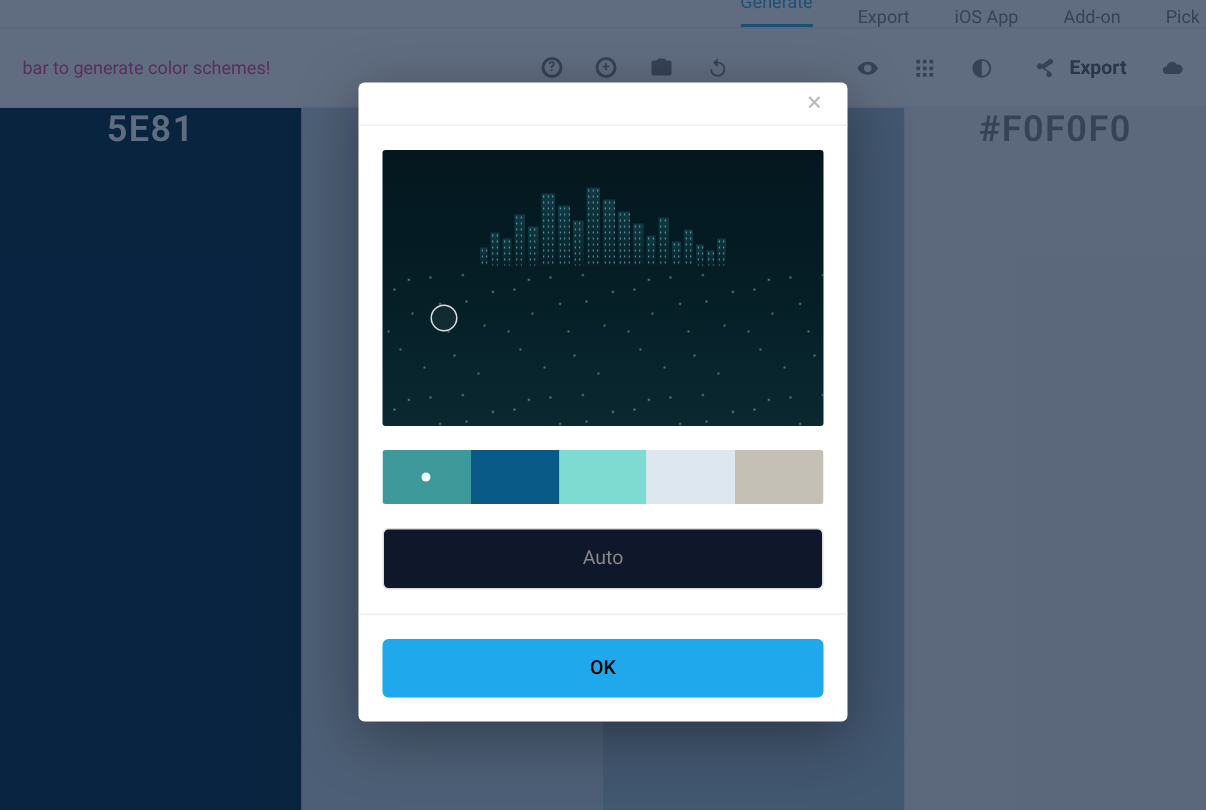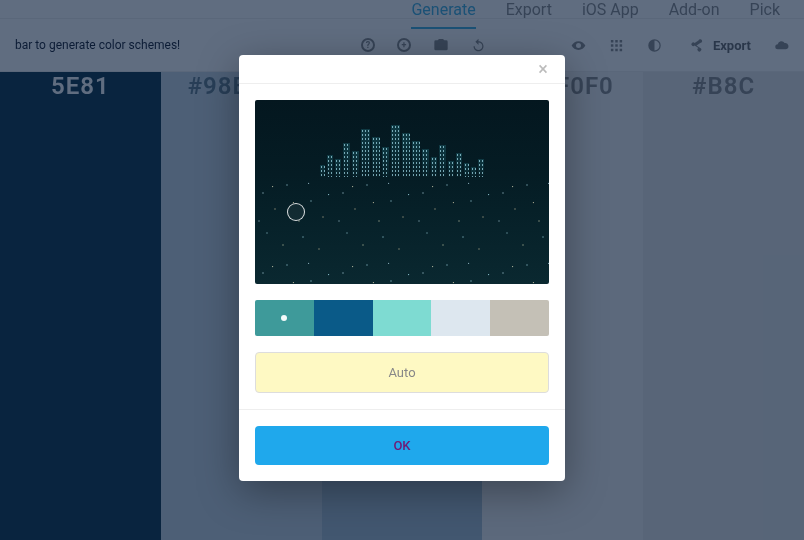--- a/index.html
+++ b/index.html
@@ -15,41 +15,41 @@
 
   
   .page {
     position: absolute;
     inset: 0;
     filter: none;
   }
   .topnav {
     height: 18px;
     display: flex;
-    align-items: flex-start;
-    padding: 0 24px;
+    align-items: flex-end;
+    padding: 0 4px;
     gap: 30px;
-    font-size: 16px;
+    font-size: 12px;
     color: #888;
     justify-content: flex-end;
   }
   .topnav .brand { margin-right: auto; font-weight: 600; letter-spacing: 1px; color: #777; font-size: 13px; }
   .topnav .active-tab { color: #39aee0; border-bottom: 2px solid #39aee0; padding-bottom: 8px; }
   .subnav {
     height: 54px;
     border-top: 1px solid #eee;
     border-bottom: 1px solid #eee;
     display: flex;
     align-items: center;
     padding: 0 15px;
     gap: 22px;
     color: #888;
     font-size: 12px;
   }
-  .subnav .hint { margin-right: auto; color: #0f172a; }
+  .subnav .hint { margin-right: auto; color: #ec4899; }
   .icn {
     width: 16px; height: 16px; display: inline-flex; align-items: center; justify-content: center;
     font-size: 14px; color: #888;
   }
   .icn.circle { border: 2px solid #888; border-radius: 50%; width: 14px; height: 14px; font-size: 9px; font-weight: bold; }
   .export-wrap { display:flex; align-items:center; gap:8px; color:#666; font-size:13px; margin-left:4px;font-weight:bold; }
   .icn.undo svg, .icn.eye svg, .icn.grid svg, .icn.contrast svg, .icn.share svg, .icn.cloud svg { width:15px; height:15px; fill:#888; }
   .palette-bg {
     display: flex;
     height: calc(100% - 72px);
@@ -188,28 +188,28 @@
     width: 100%;
     text-align: center;
     padding: 12px 0;
     font-size: 13px;
     border-radius: 4px;
     cursor: pointer;
     user-select: none;
   }
   .btn-outline {
     border: 1px solid #ddd;
-    background: #fef9c3;
+    background: #0f172a;
     color: #888;
     margin-top: 16px;
   }
   .divider { border-top: 1px solid #eee; margin: 16px -16px 0; }
   .btn-primary {
     background: #1fa8ec;
-    color: #701a75;
+    color: #000000;
     font-weight: 500;
     margin-top: 16px;
   }
 </style>
 </head>
 <body>
 
 <div class="page">
 
   <div class="topnav">
@@ -271,23 +271,20 @@
         <div class="swatch-code">5E81</div>
       </div>
       <div class="swatch-col" style="background: rgb(201, 216, 226); color: rgb(95, 122, 138);">
         <div class="swatch-code">#98B4C9</div>
       </div>
       <div class="swatch-col" style="background: rgb(168, 192, 210); color: rgb(79, 107, 133);">
         <div class="swatch-code">#7598B4</div>
       </div>
       <div class="swatch-col" style="background: rgb(243, 243, 243); color: rgb(136, 136, 136);">
         <div class="swatch-code">#F0F0F0</div>
-      </div>
-      <div class="swatch-col" style="background: rgb(232, 232, 232); color: rgb(136, 136, 136);">
-        <div class="swatch-code">#B8C</div>
       </div>
     </div>
 </div>
 
 <div class="overlay">
   <div class="modal">
     <div class="modal-header">
       <span class="modal-close">×</span>
     </div>
     <div class="modal-body">

